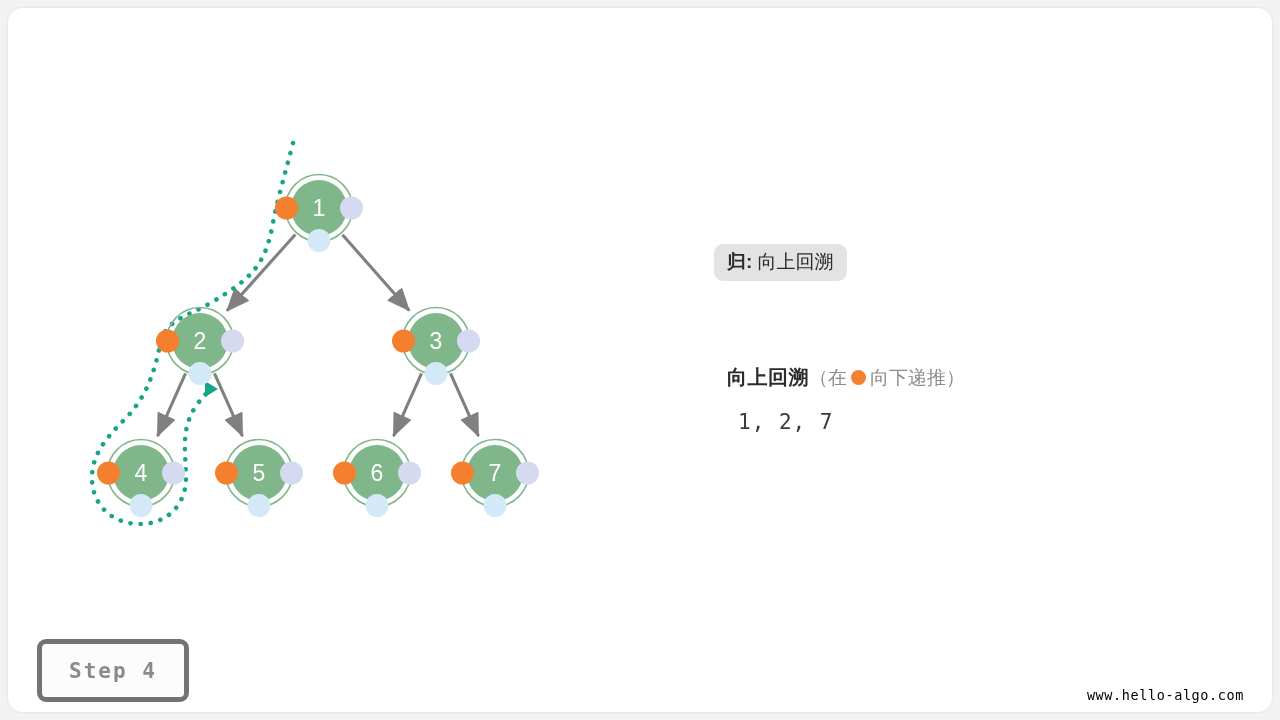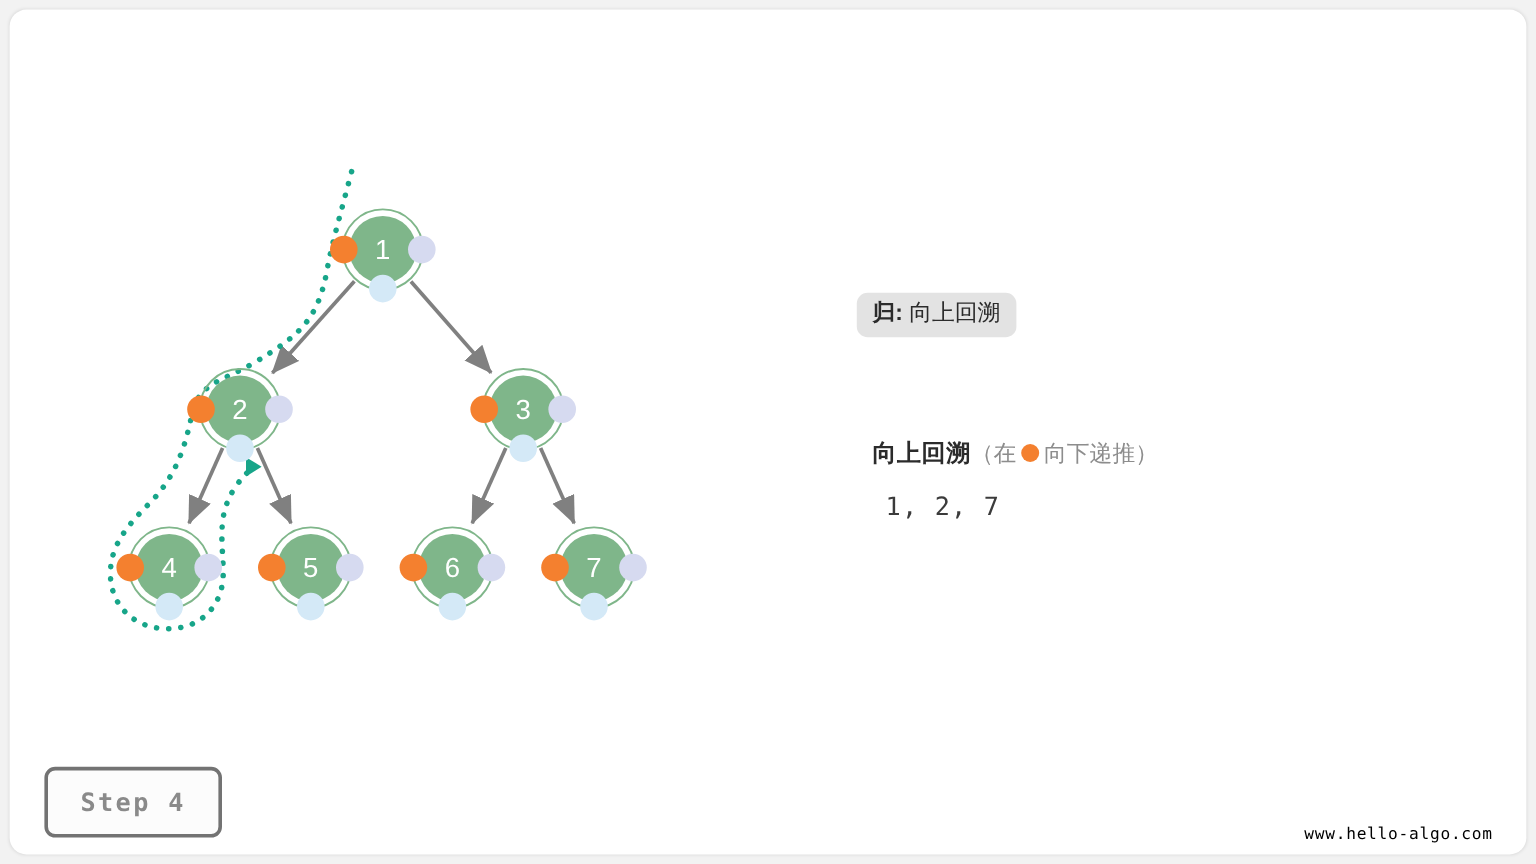--- a/index.html
+++ b/index.html
@@ -87,21 +87,21 @@
     white-space: nowrap;
   }
 
   
   .step-badge {
     position: absolute;
     left: 37px;
     top: 639px;
     width: 142px;
     height: 53px;
-    border: 3px solid #737373;
+    border: 5px solid #737373;
     border-radius: 9px;
     background: #fcfcfc;
     display: flex;
     align-items: center;
     justify-content: center;
     font-family: "DejaVu Sans Mono", "Liberation Mono", monospace;
     font-weight: bold;
     font-size: 21px;
     letter-spacing: 2px;
     color: #8a8a8a;

